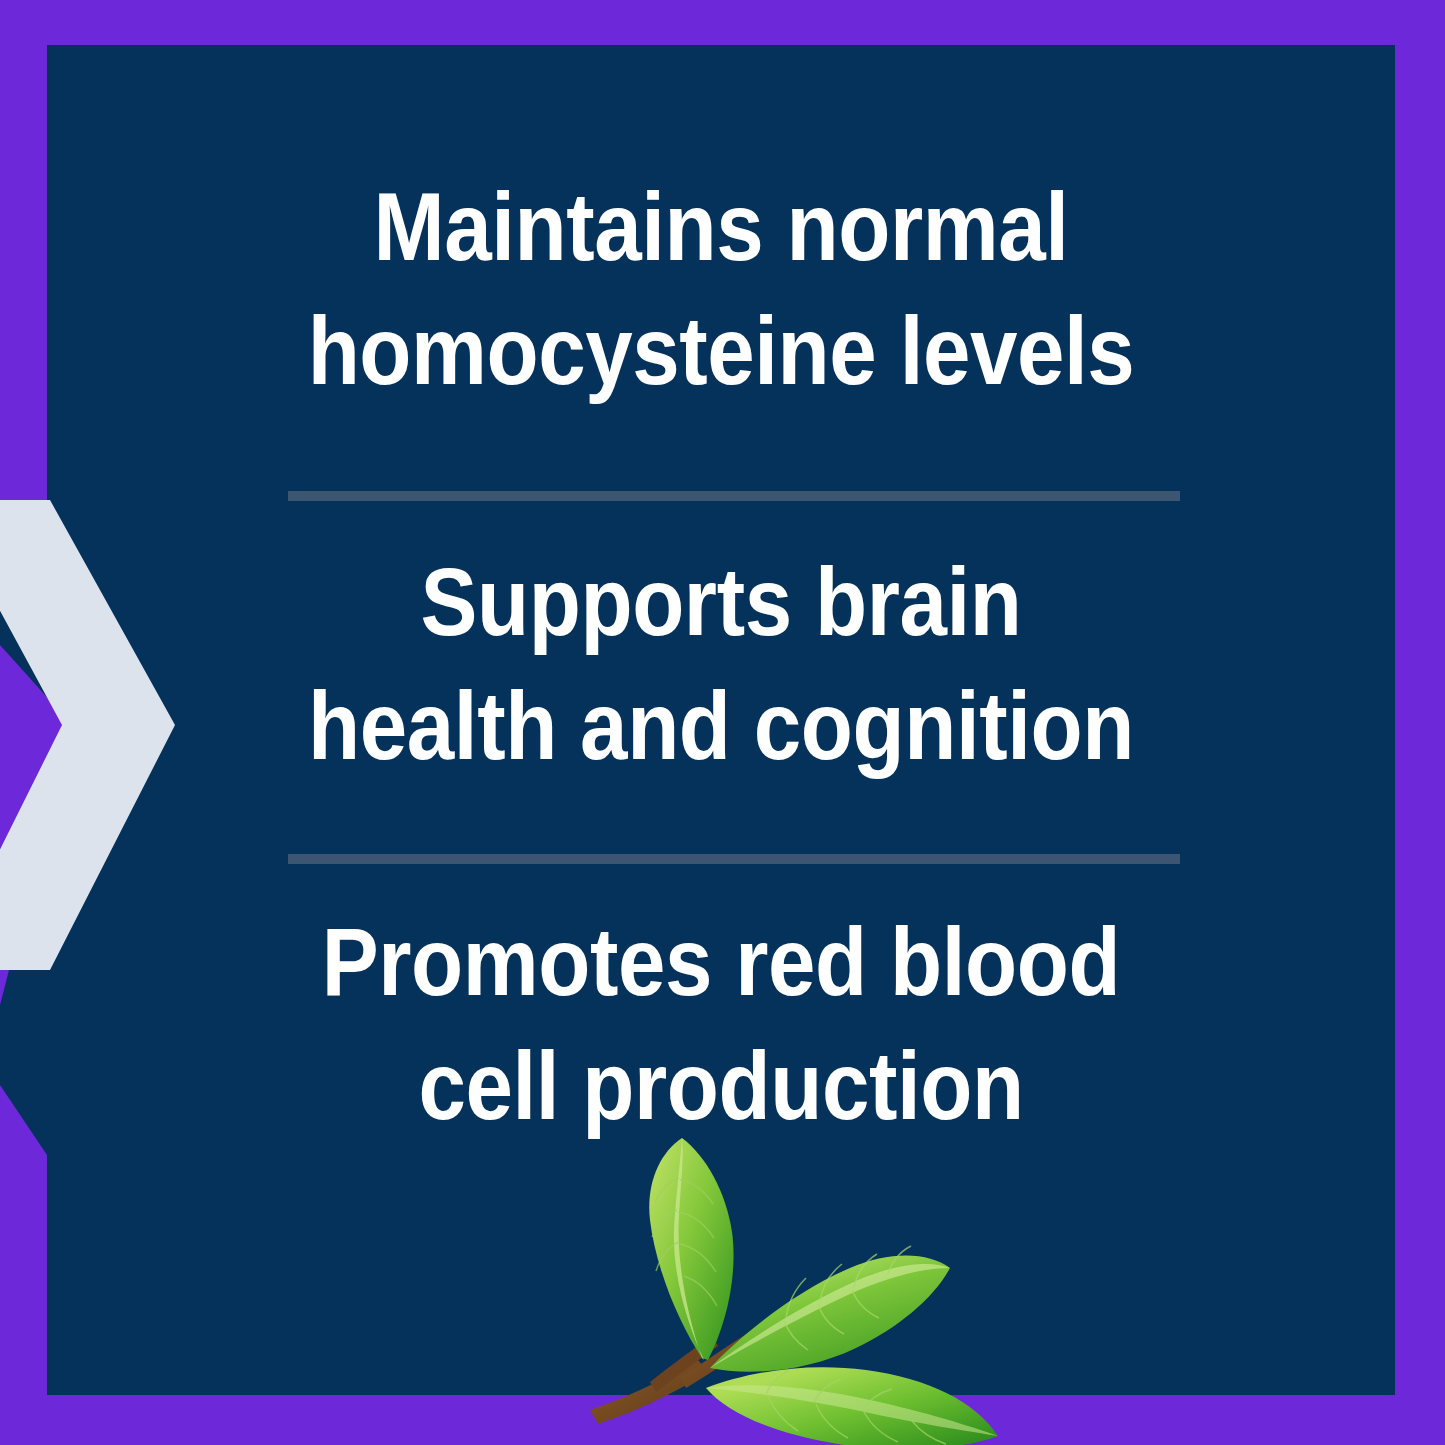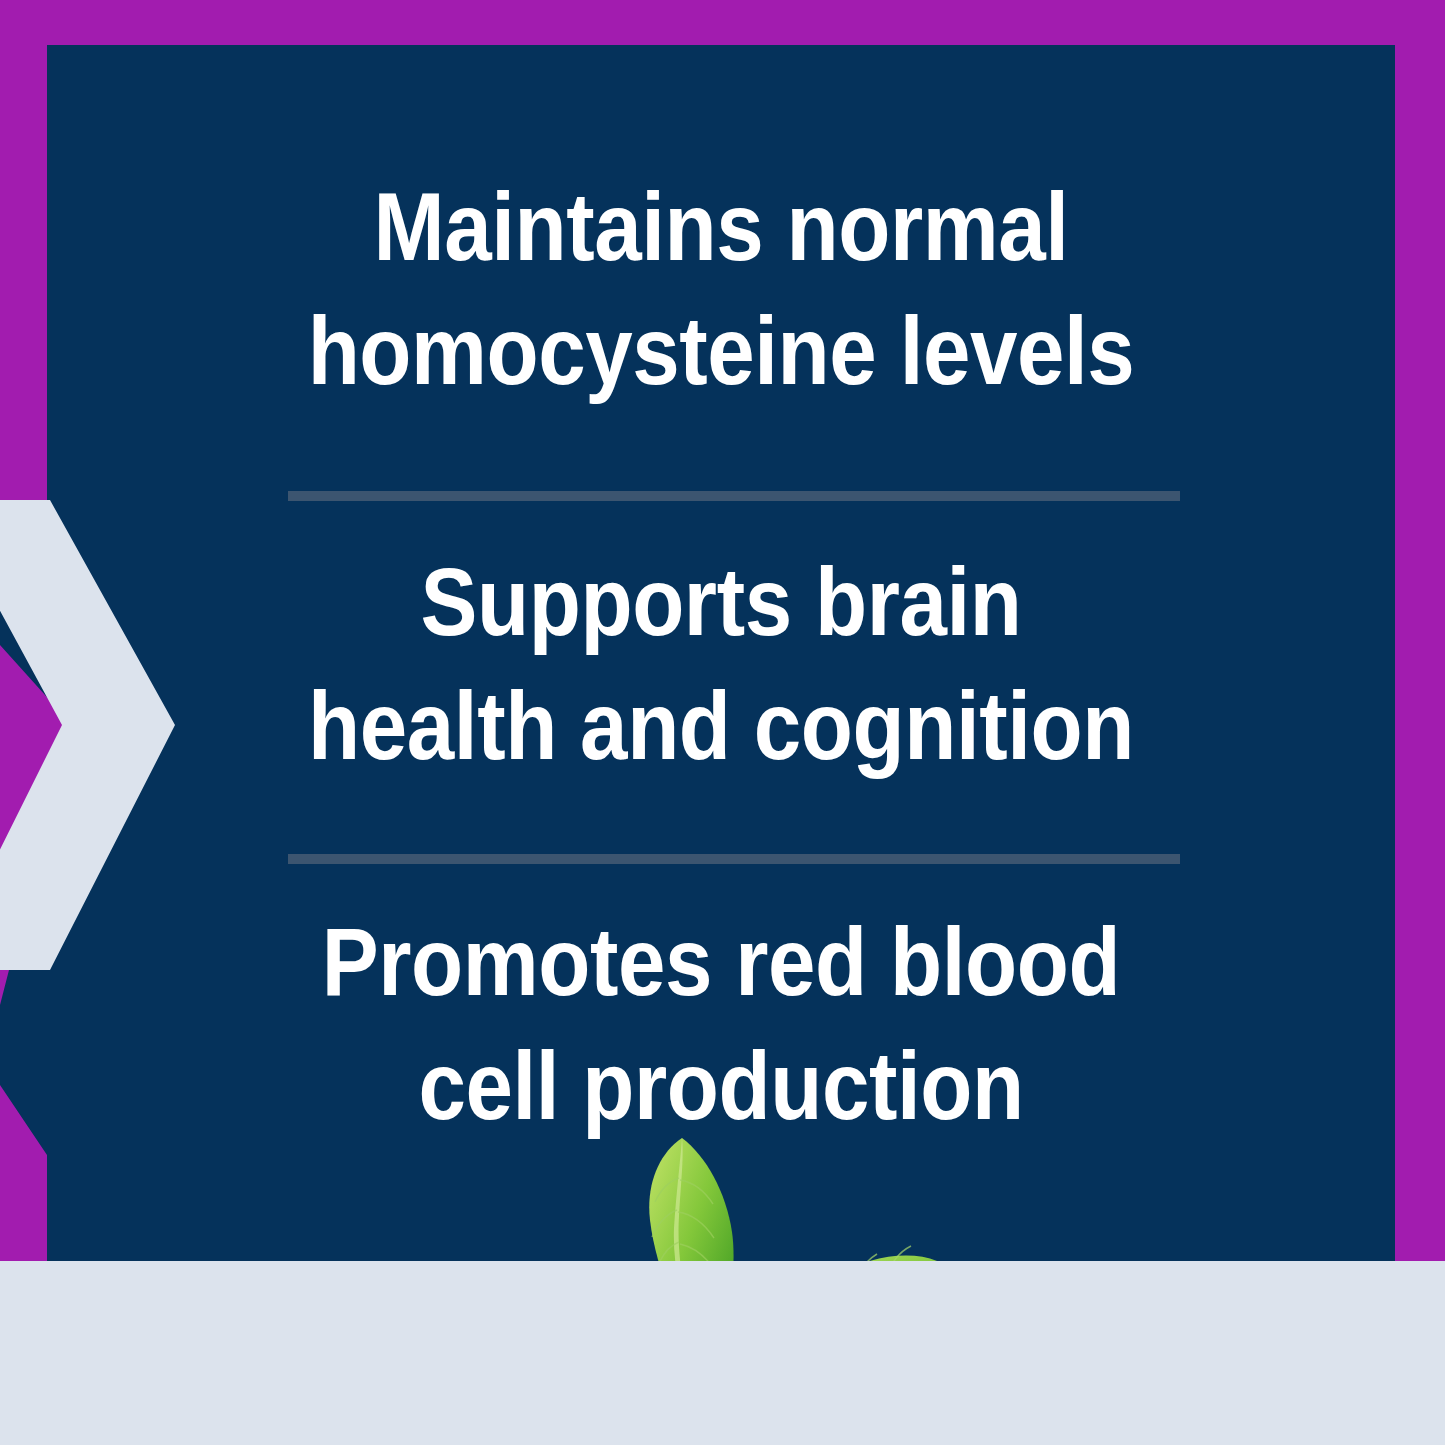--- a/index.html
+++ b/index.html
@@ -10,22 +10,22 @@
     width: 1445px;
     height: 1445px;
     background: #dce3ed;
     font-family: "Liberation Sans", sans-serif;
     overflow: hidden;
   }
 
   #stage {
     position: relative;
     width: 1445px;
-    height: 1261px;
-    background: #a21caf;
+    height: 1445px;
+    background: #6d28d9;
     overflow: hidden;
   }
 
   
   .panel {
     position: absolute;
     left: 0px;
     top: 45px;
     width: 1395px;
     height: 1350px;

